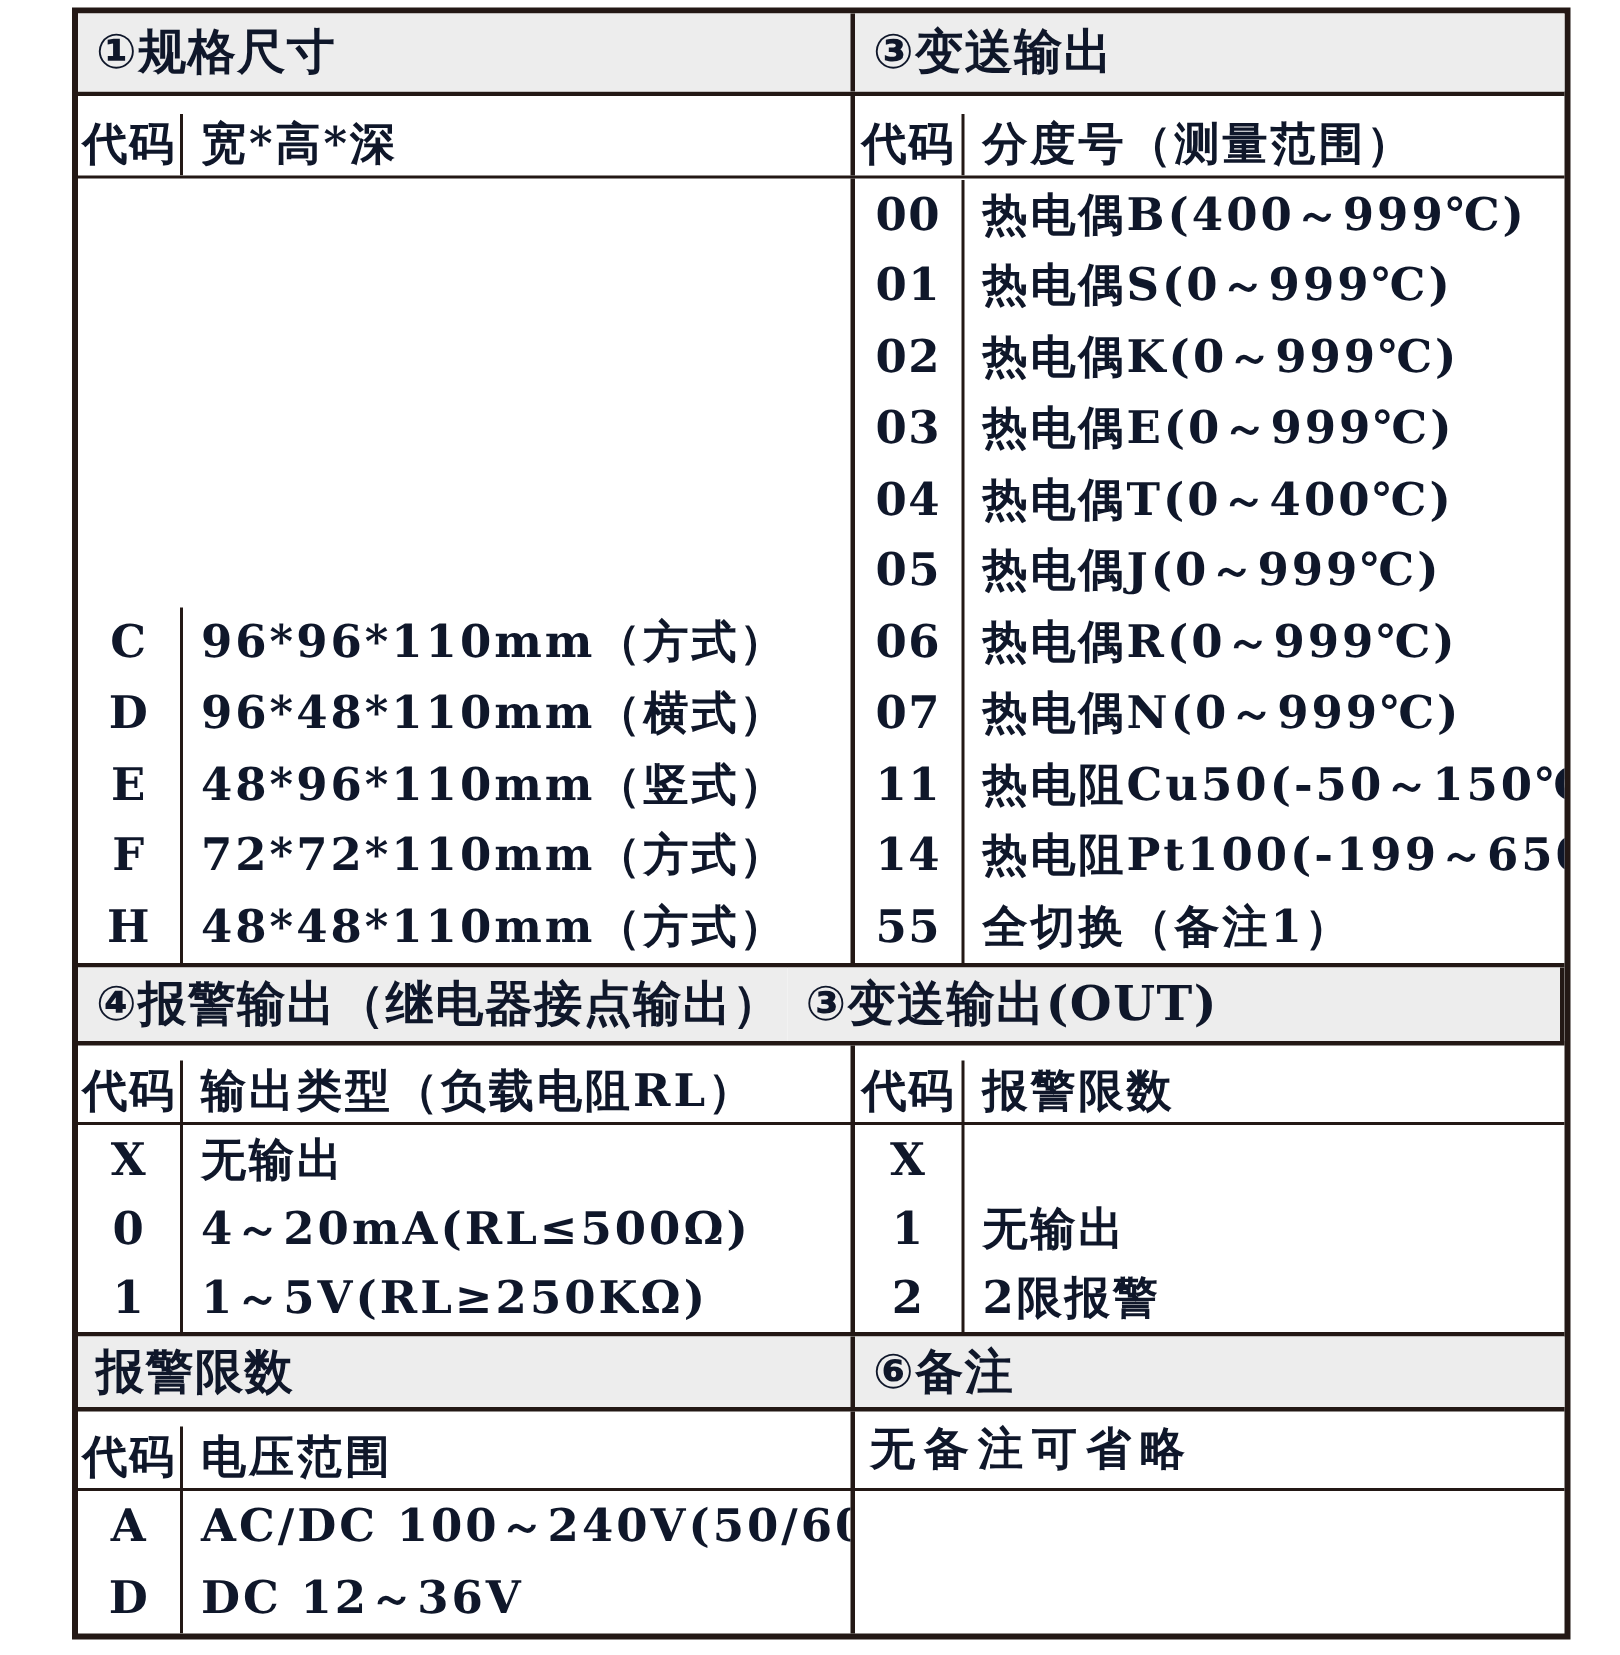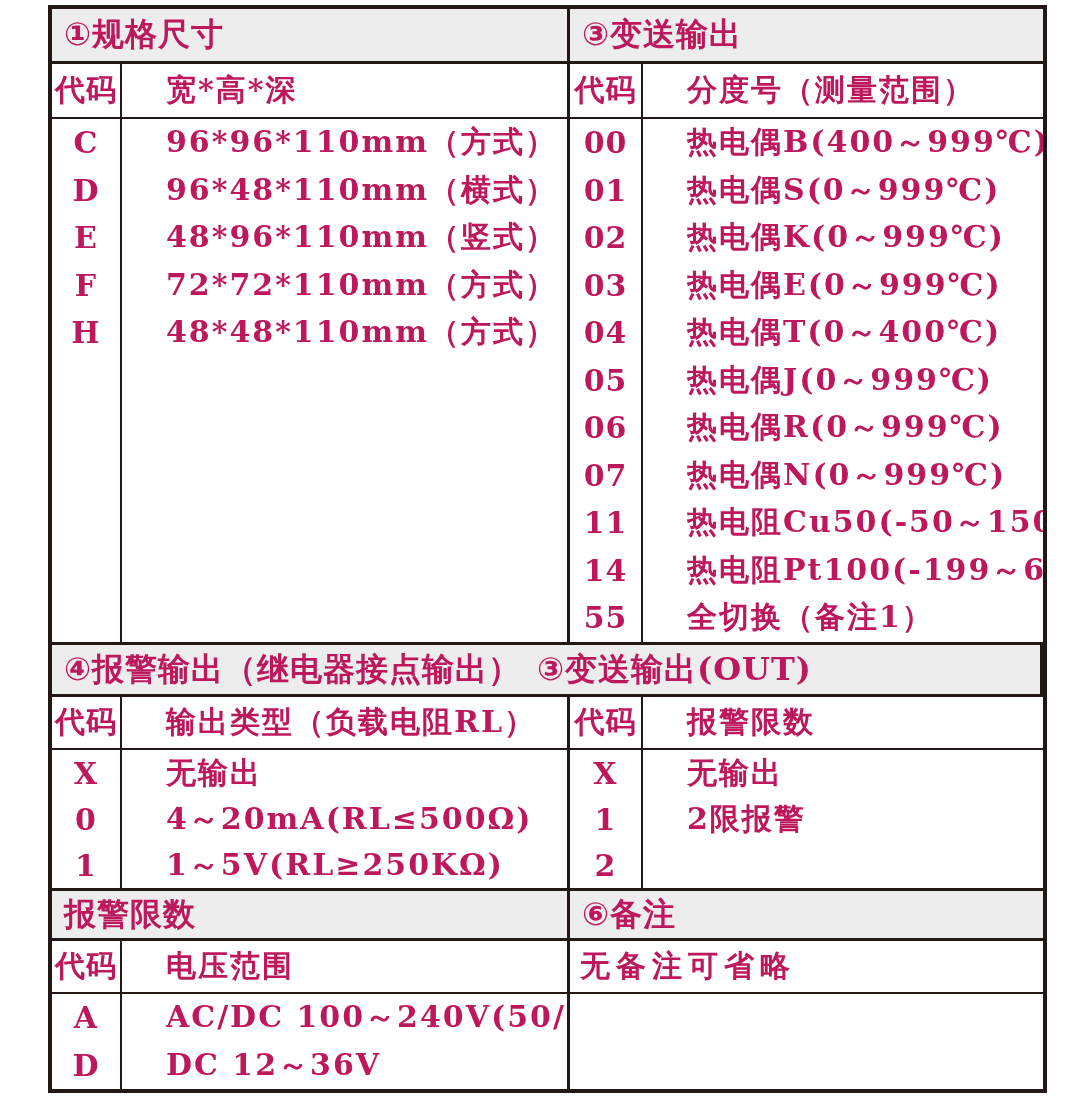--- a/index.html
+++ b/index.html
@@ -3,21 +3,21 @@
 <meta charset="utf-8">
 <style>
   html,body{margin:0;padding:0;}
   .page{
     position:relative;
     width:1080px;height:1103px;
     background:#ffffff;
     overflow:hidden;
     font-family:"DejaVu Serif","DejaVu Sans","Liberation Serif",serif;
     font-weight:bold;
-    color:#be185d;
+    color:#0f172a;
   }
   .spec-table{
     position:absolute;
     left:48px;top:5px;
     width:999px;height:1088px;
     box-sizing:border-box;
     border:4px solid #231815;
     display:flex;
     flex-direction:column;
   }
@@ -40,30 +40,30 @@
   
   .hdr{
     background:#ededed;
     display:flex;align-items:center;
     padding-left:12px;
     font-size:32px;
     letter-spacing:1px;
     white-space:nowrap;
   }
   
-  .split{display:flex;height:100%;}
+  .split{display:flex;height:100%;align-items:flex-end;}
   .codes{
     display:flex;flex-direction:column;
     border-right:2px solid #231815;
     box-sizing:border-box;
     flex:0 0 auto;
   }
   .l .codes{width:70px;}
   .r .codes{width:73px;}
-  .vals{display:flex;flex-direction:column;flex:1 1 auto;min-width:0;padding-left:32px;}
+  .vals{display:flex;flex-direction:column;flex:1 1 auto;min-width:0;}
   .cell{
     display:flex;align-items:center;
     font-size:30px;
     flex:0 0 auto;
     white-space:nowrap;
   }
   .cell.code{justify-content:center;letter-spacing:1px;}
   .cell.val{padding-left:12px;letter-spacing:2px;}
   .sub .cell{height:100%;}
   .b-c1 .cell{height:47.5px;}

